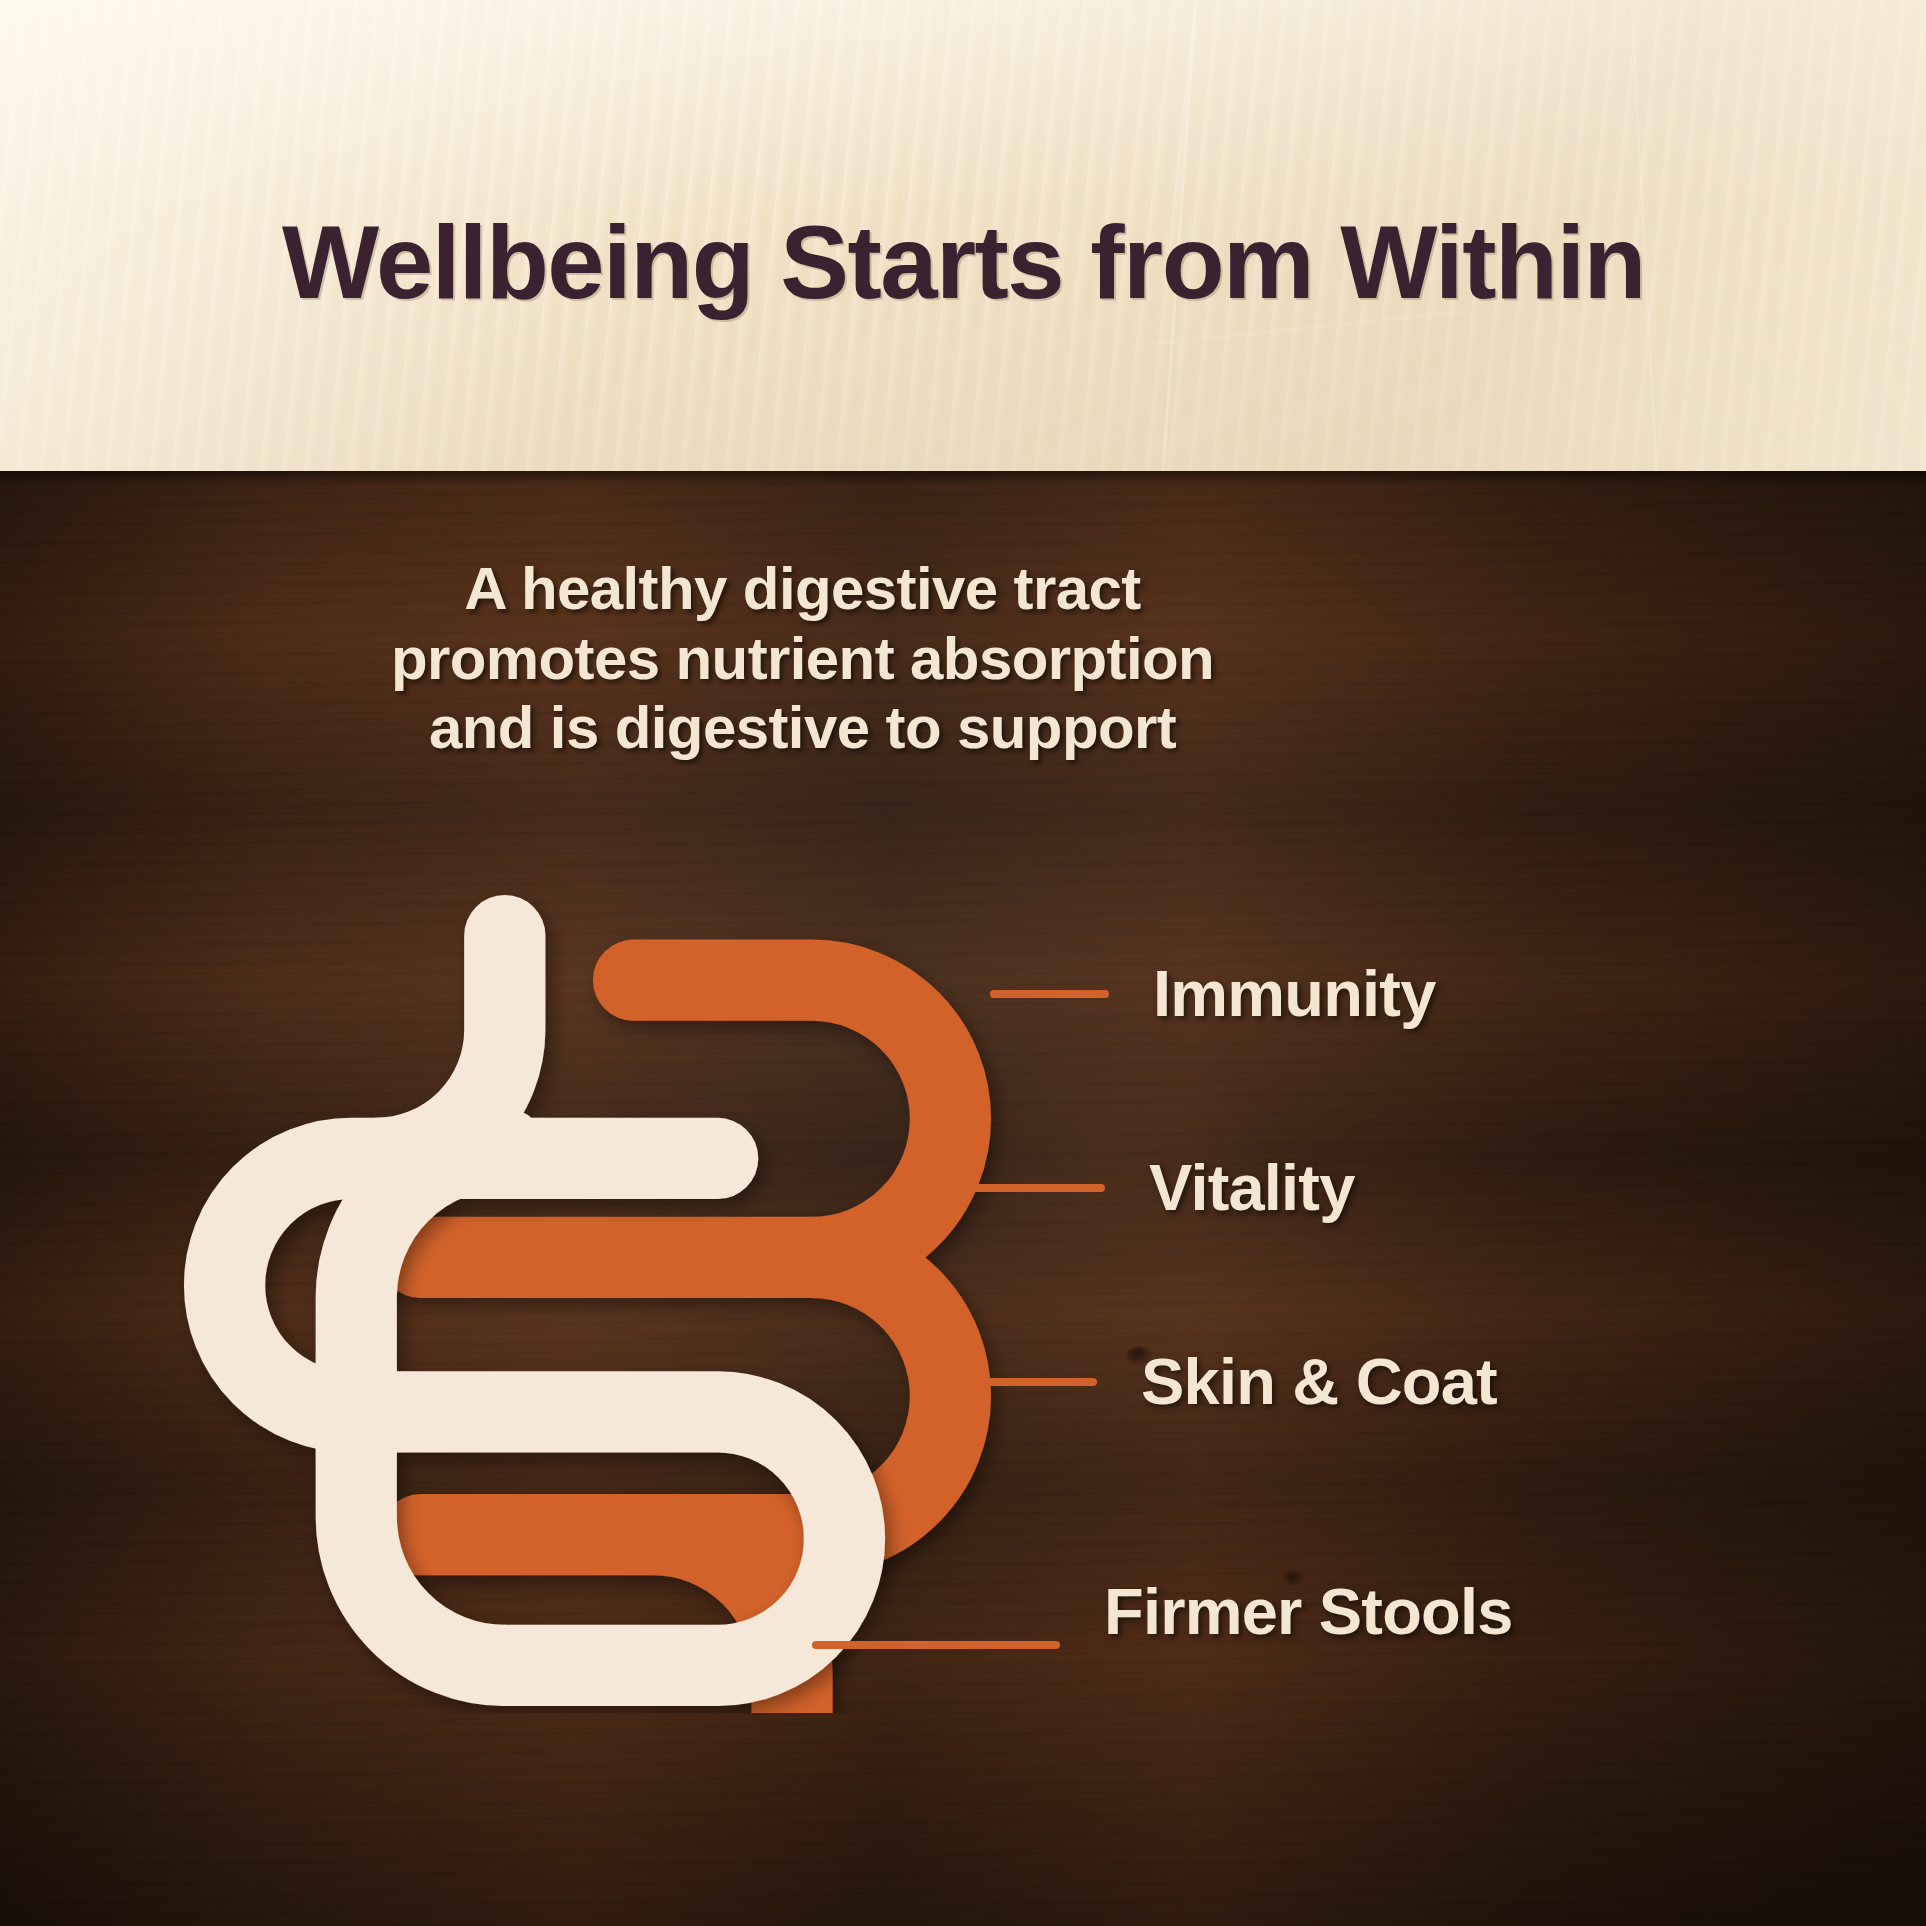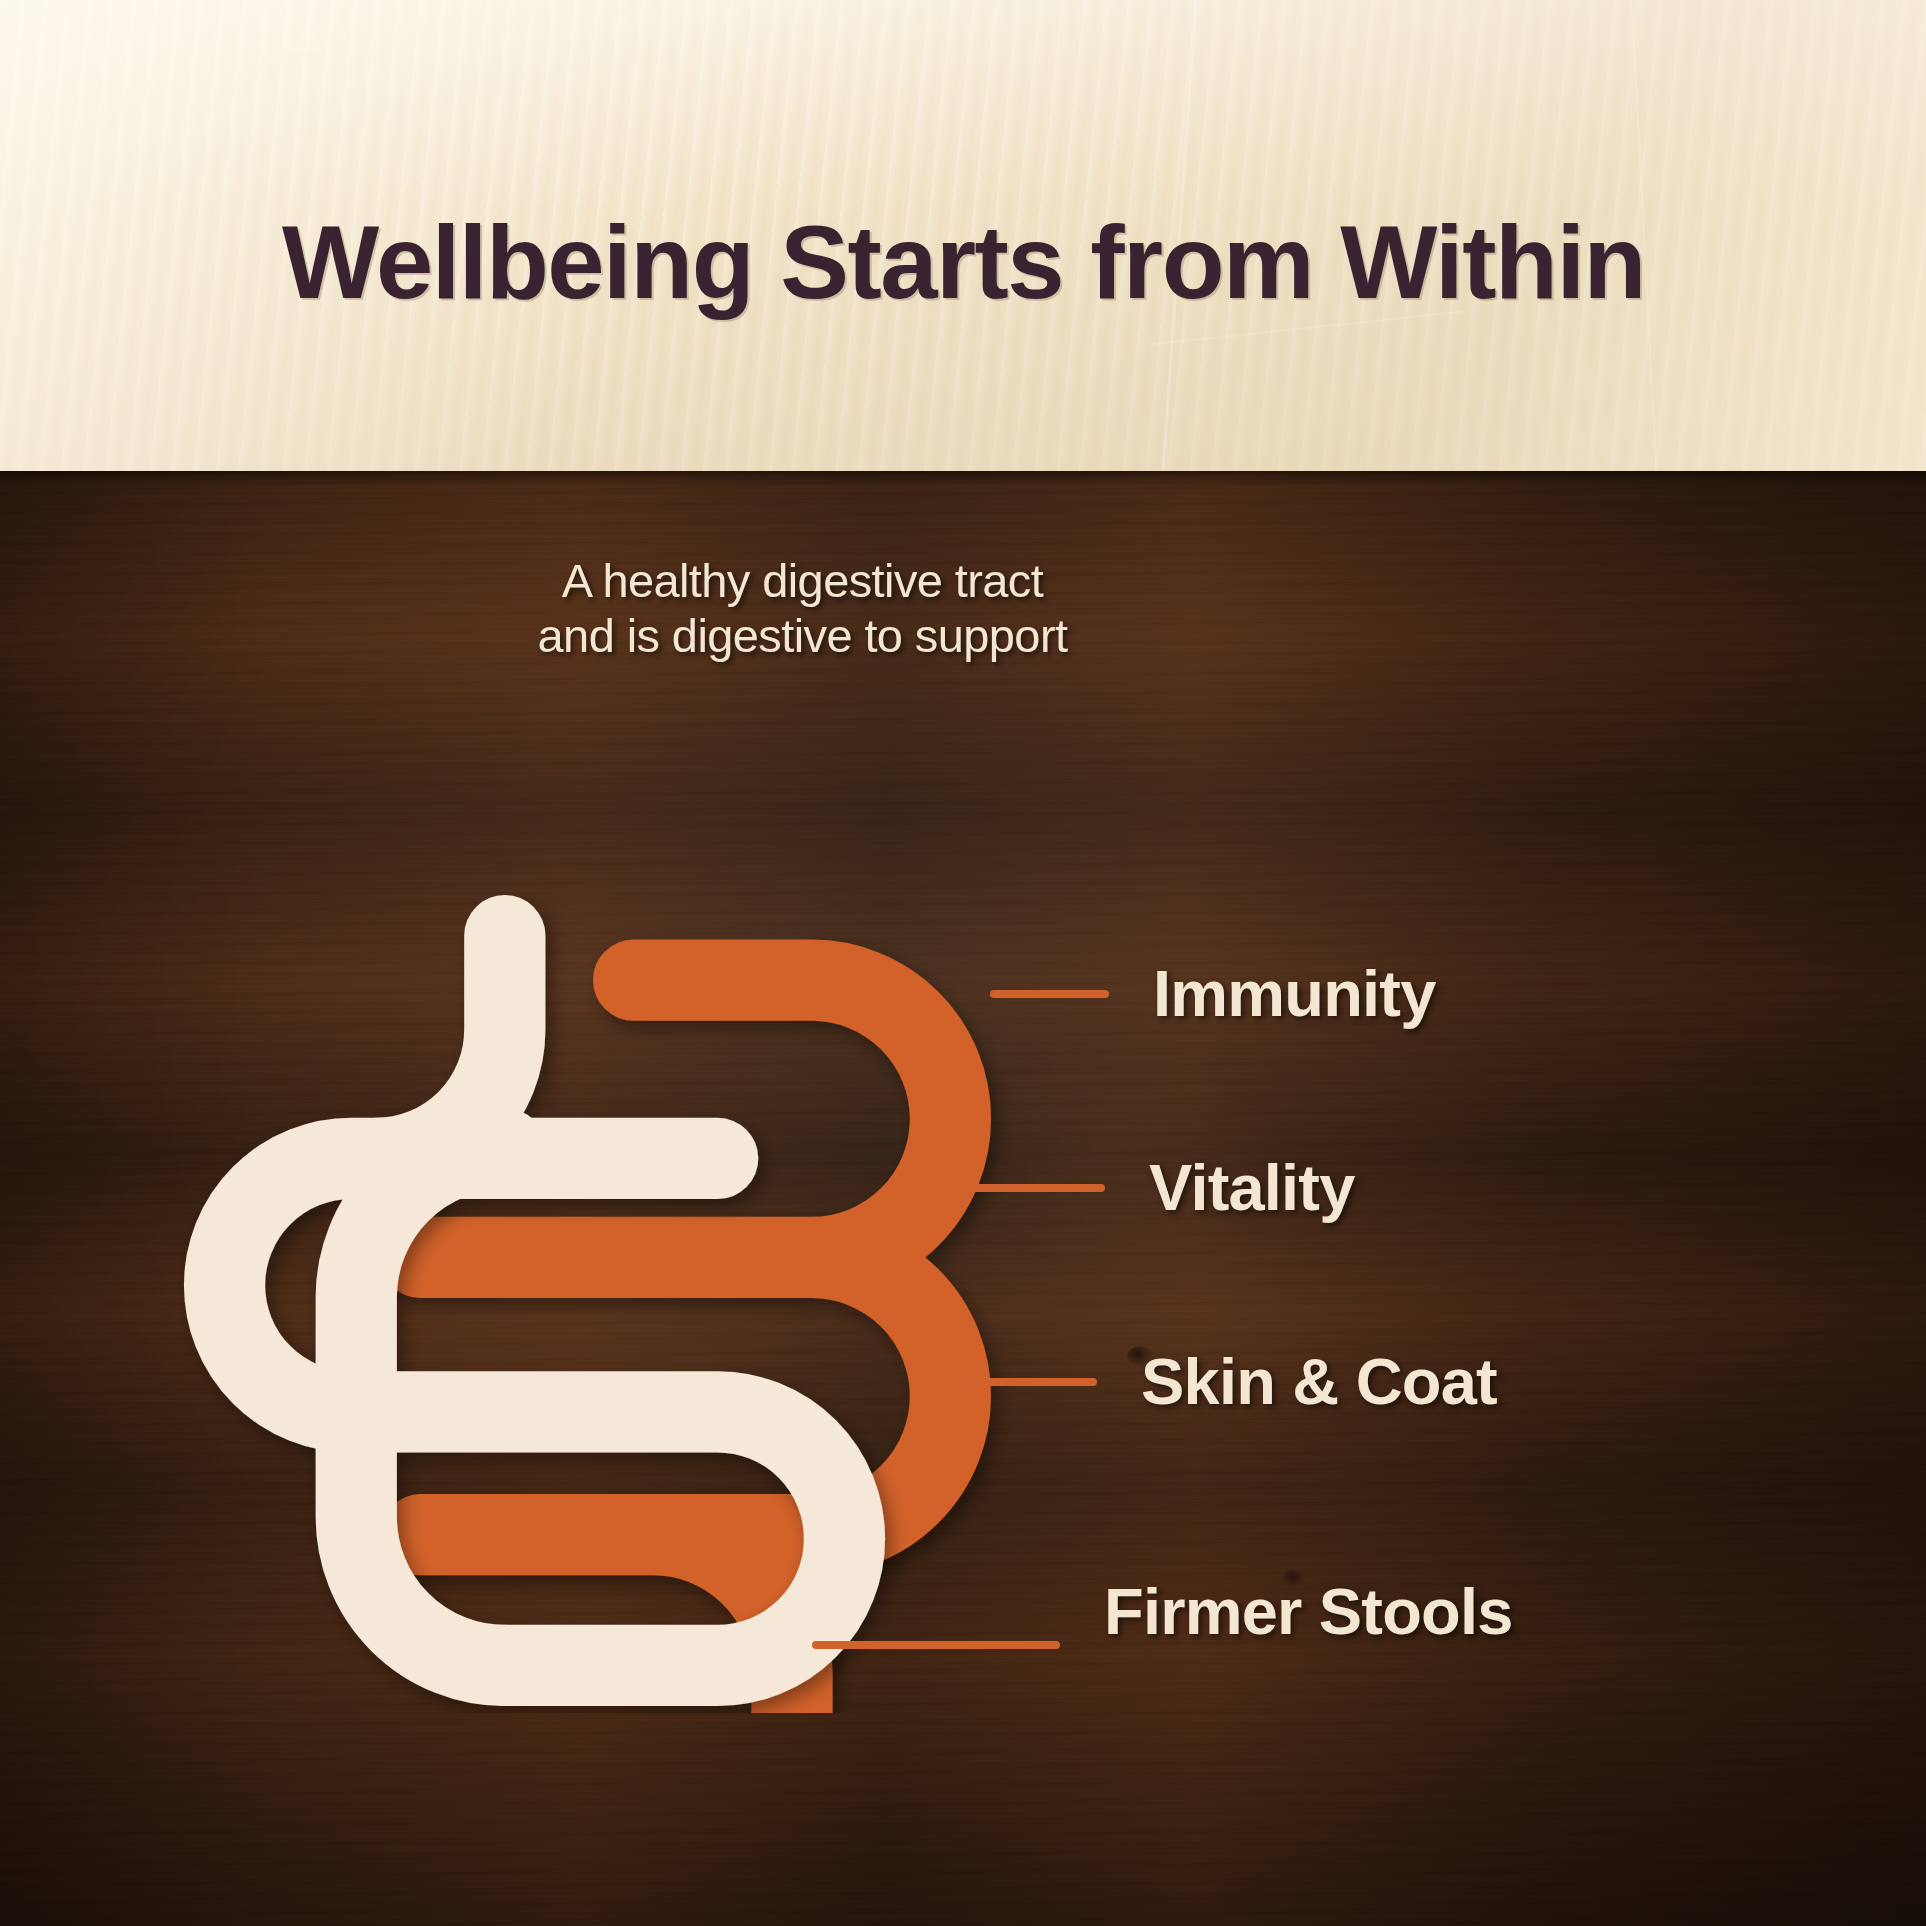--- a/index.html
+++ b/index.html
@@ -125,23 +125,23 @@
     white-space: nowrap;
   }
 
   
   .body-copy {
     position: absolute;
     left: 238px;
     top: 554px;
     width: 1129px;
     text-align: center;
-    font-size: 47px;
+    font-size: 60px;
     line-height: 1.16;
-    font-weight: 400;
+    font-weight: 700;
     letter-spacing: -0.6px;
     color: #f4e7d2;
     text-shadow: 3px 3px 5px rgba(0,0,0,0.55);
   }
   .body-copy .line { display: block; }
 
   
   .gut-illustration {
     position: absolute;
     left: 178px;
@@ -195,20 +195,21 @@
     <div class="header-scratch" style="left:1178px;top:0;width:3px;height:471px;transform:rotate(4deg);opacity:0.55;"></div>
     <div class="header-scratch" style="left:1643px;top:0;width:2px;height:471px;transform:rotate(-3deg);opacity:0.4;"></div>
     <div class="header-scratch" style="left:59px;top:46px;width:376px;height:2px;transform:rotate(2deg);opacity:0.35;"></div>
     <div class="header-scratch" style="left:1148px;top:327px;width:317px;height:2px;transform:rotate(-6deg);opacity:0.3;"></div>
     <h1 class="poster-title">Wellbeing Starts from Within</h1>
   </div>
   <div class="header-shadow"></div>
 
   <div class="body-copy">
     <span class="line">A healthy digestive tract</span>
+    <span class="line">promotes nutrient absorption</span>
     <span class="line">and is digestive to support</span>
   </div>
 
   <div class="gut-illustration">
     <svg viewBox="0 0 1030 830" xmlns="http://www.w3.org/2000/svg">
       <defs>
         <filter id="gutShadow" x="-20%" y="-20%" width="150%" height="150%">
           <feDropShadow dx="6" dy="8" stdDeviation="9" flood-color="#000" flood-opacity="0.38"></feDropShadow>
         </filter>
       </defs>

